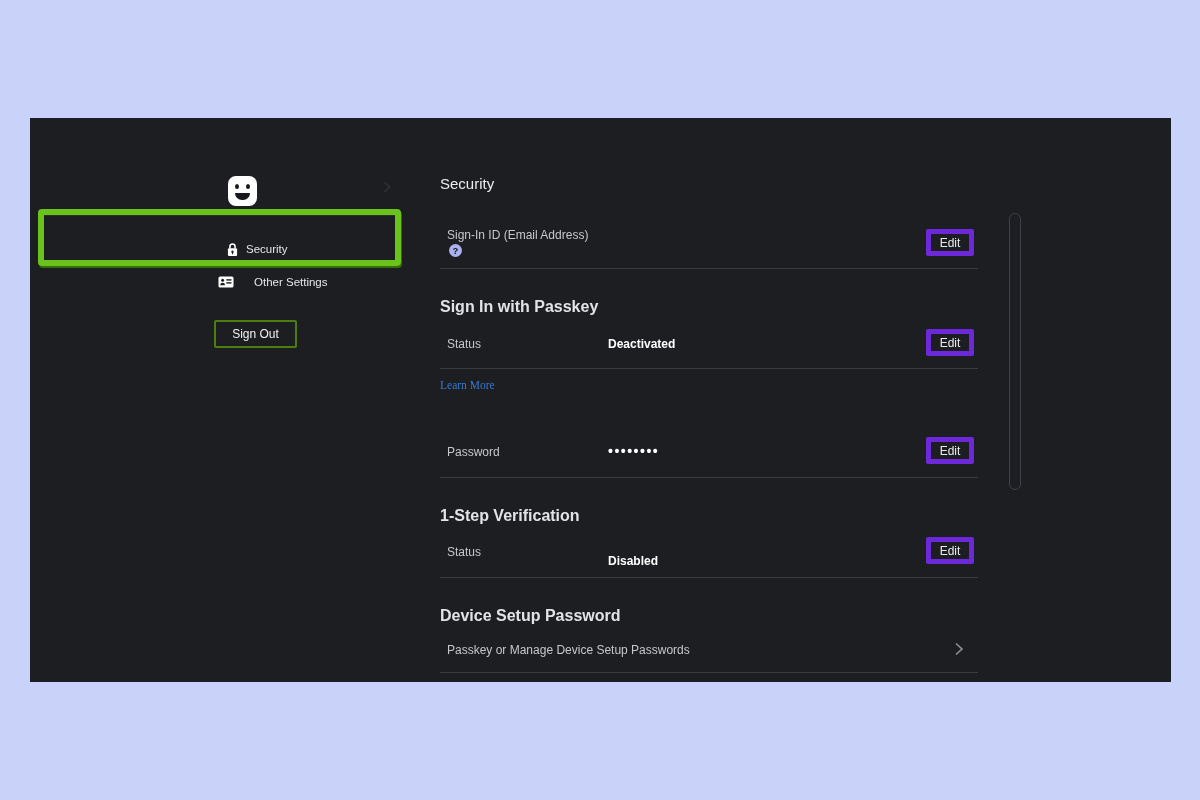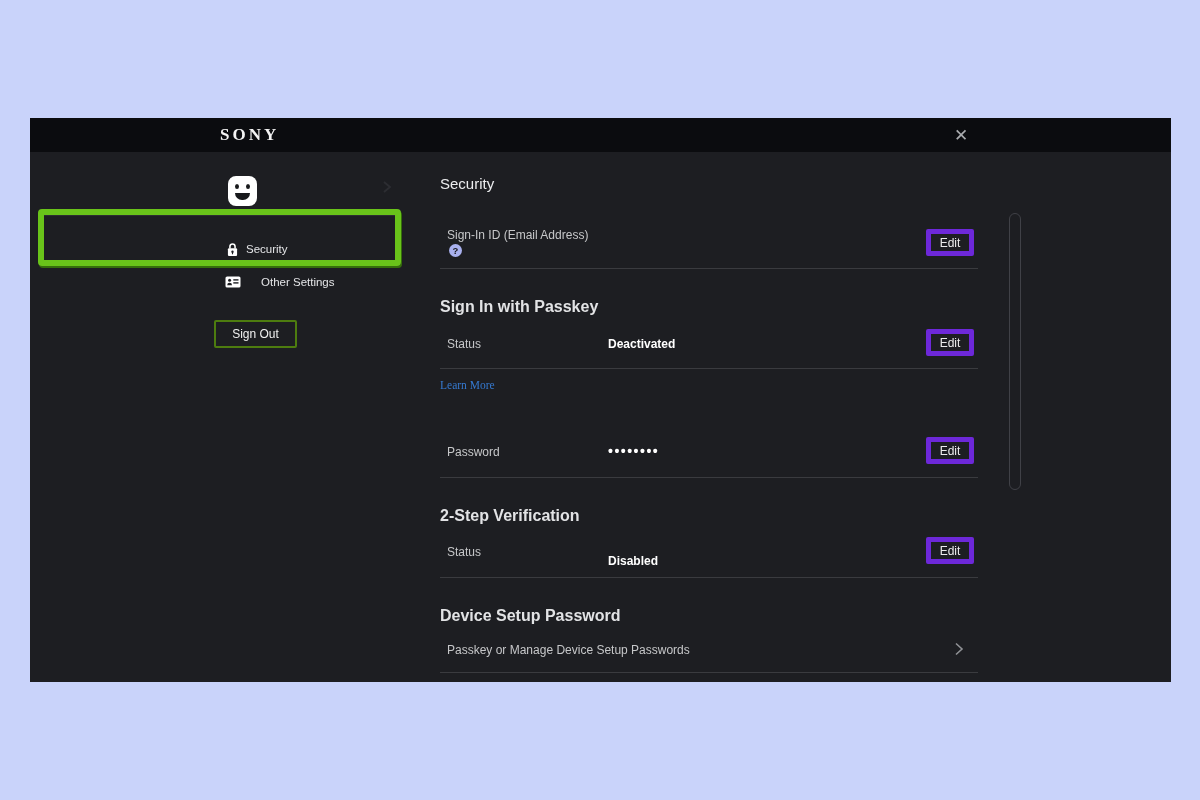--- a/index.html
+++ b/index.html
@@ -48,21 +48,21 @@
   .highlight-box {
     position:absolute; left:8px; top:91px; width:363px; height:57px;
     border:6px solid #69c31a; border-radius:4px;
     box-shadow:1px 2px 0 #356e0b, inset 0 1px 0 #2c2d31;
   }
   .nav-item {
     position:absolute; display:flex; align-items:center; gap:8px;
     color:#e4e5e7; font-size:11.5px; cursor:pointer;
   }
   .nav-security { left:197px; top:120px; height:22px; }
-  .nav-other    { left:195px; top:153px; height:22px;gap:20px; }
+  .nav-other    { left:188px; top:153px; height:22px;gap:20px; }
   .signout-btn {
     position:absolute; left:184px; top:202px; width:83px; height:28px;
     background:transparent; border:2px solid #4d7c0f; border-radius:2px;
     color:#f0f0f0; font-size:12px; cursor:pointer;
     font-family:"Liberation Sans","DejaVu Sans",sans-serif;
   }
   
   .content { position:absolute; left:410px; top:0; width:560px; height:564px; }
   .page-title {
     position:absolute; left:0; top:57px; font-size:15px; font-weight:400;
@@ -89,24 +89,20 @@
   .scroll-thumb {
     position:absolute; left:569px; top:95px; width:12px; height:277px;
     border:1px solid #404147; border-radius:7px; background:transparent;
   }
 </style>
 </head>
 <body>
 
 <div class="window">
 
-  <div class="topbar">
-    <div class="brand">SONY</div>
-    <button class="close-btn"><span>✕</span></button>
-  </div>
 
   <div>
     <div class="avatar">
       <span class="eye left"></span>
       <span class="eye right"></span>
       <span class="smile"></span>
     </div>
     <svg class="profile-chevron" width="10" height="14" viewBox="0 0 10 14">
       <polyline points="2,2 8,7 2,12" fill="none" stroke="#3a3b40" stroke-width="1.8"></polyline>
     </svg>
@@ -150,21 +146,21 @@
     <span class="row-value" style="top:219px;">Deactivated</span>
     <button class="edit-btn" style="top:211px;">Edit</button>
     <div class="divider" style="top:250px;"></div>
     <a class="link" style="top:261px;">Learn More</a>
 
     <span class="row-label" style="top:327px;">Password</span>
     <span class="row-value masked" style="top:325px;">••••••••</span>
     <button class="edit-btn" style="top:319px;">Edit</button>
     <div class="divider" style="top:359px;"></div>
 
-    <span class="section-heading" style="top:389px;">2-Step Verification</span>
+    <span class="section-heading" style="top:389px;">1-Step Verification</span>
     <span class="row-label" style="top:427px;">Status</span>
     <span class="row-value" style="top:436px;text-align:right;">Disabled</span>
     <button class="edit-btn" style="top:419px;">Edit</button>
     <div class="divider" style="top:459px;"></div>
 
     <span class="section-heading" style="top:489px;text-align:center;">Device Setup Password</span>
     <span class="row-label" style="top:525px; cursor:pointer;">Passkey or Manage Device Setup Passwords</span>
     <svg class="chev-row" style="top:523px;" width="10" height="16" viewBox="0 0 10 16">
       <polyline points="2,2.5 8,8 2,13.5" fill="none" stroke="#909296" stroke-width="1.6"></polyline>
     </svg>

